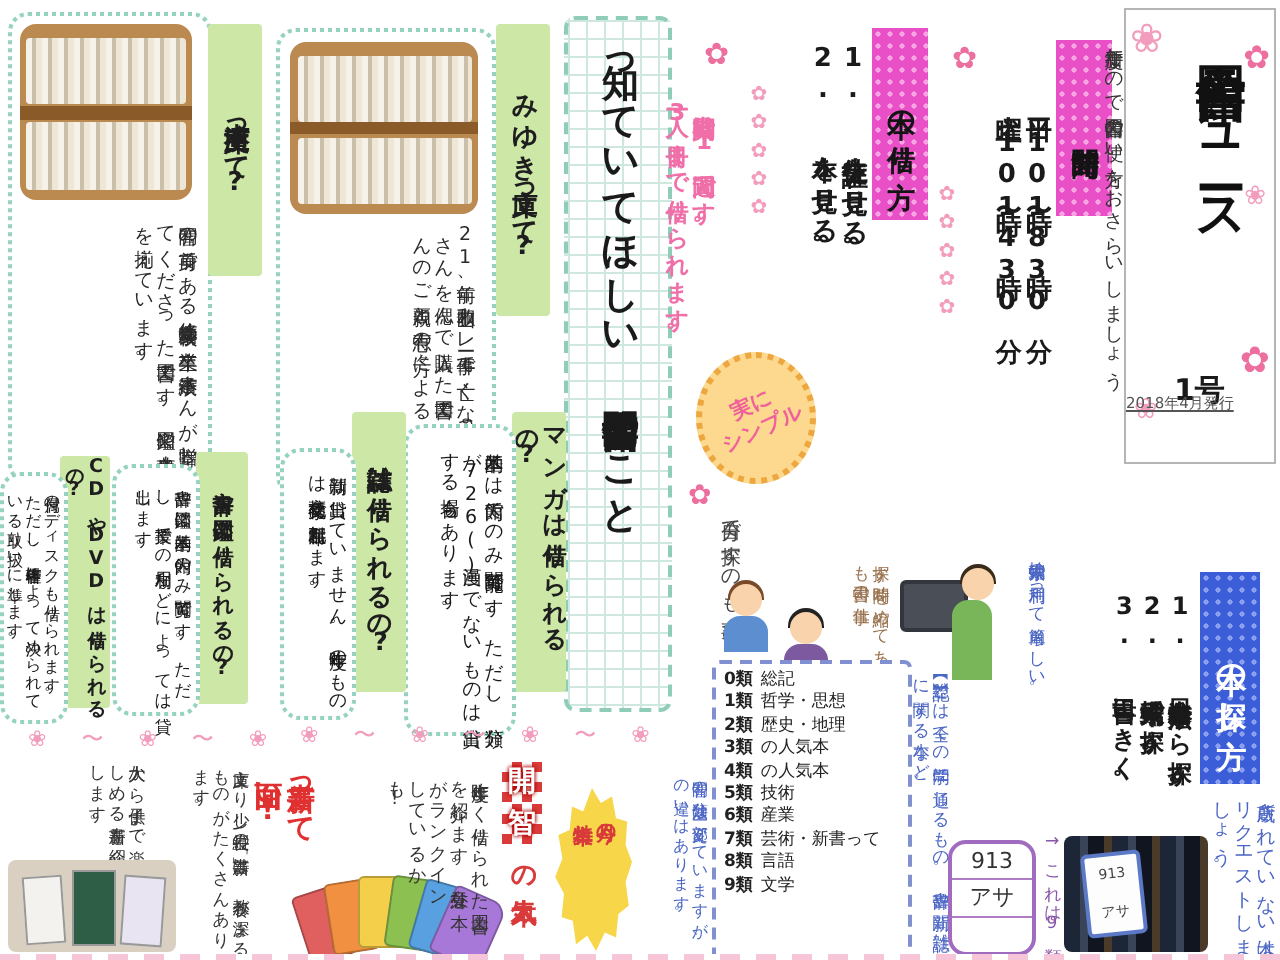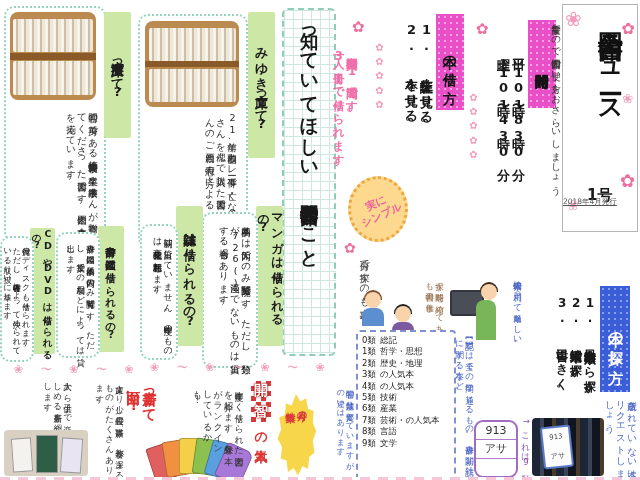--- a/index.html
+++ b/index.html
@@ -41,21 +41,21 @@
   .simple-badge{background:#fcd98f;border:3px dotted #eda73e;border-radius:50%;
       display:flex;align-items:center;justify-content:center;}
   .simple-badge span{transform:rotate(-25deg);color:#f0609a;font-weight:bold;font-size:10.5px;
       text-align:center;line-height:1.2;white-space:pre-line;}
   
   .masthead{border:1px solid #b5b5b5;background:#fff;}
   
   .ndc{border:2px dashed #8090d0;border-radius:4px;background:#fff;padding:3px 4px;}
   .ndc-title{font-size:11.5px;font-weight:bold;text-align:center;margin:1px 0 3px;color:#111;}
   .ndc-row{font-size:8.5px;line-height:11.4px;color:#222;display:flex;gap:4px;}
-  .ndc-row .nnum{font-weight:normal;}
+  .ndc-row .nnum{font-weight:bold;}
   
   .call-box{border:2px solid #a06cc0;border-radius:9px;background:#fff;
       display:flex;flex-direction:column;overflow:hidden;}
   .call-box div{flex:1;display:flex;align-items:center;justify-content:center;
       border-bottom:1px solid #b07cc6;font-size:11px;color:#333;}
   .call-box div:last-child{border-bottom:none;}
   
   .check-char{width:20px;height:20px;margin:1px auto;color:#fff;font-weight:bold;font-size:14px;
       display:flex;align-items:center;justify-content:center;text-shadow:0 0 2px #a00,0 0 2px #a00;
       background:repeating-conic-gradient(#d93a3a 0% 25%,#fff 0% 50%);background-size:10px 10px;}
@@ -217,21 +217,21 @@
       <div class="ndc-row">
         <span class="nnum">5類</span>
         <span>技術</span>
       </div>
       <div class="ndc-row">
         <span class="nnum">6類</span>
         <span>産業</span>
       </div>
       <div class="ndc-row">
         <span class="nnum">7類</span>
-        <span>芸術・の人気本</span>
+        <span>芸術・新書って</span>
       </div>
       <div class="ndc-row">
         <span class="nnum">8類</span>
         <span>言語</span>
       </div>
       <div class="ndc-row">
         <span class="nnum">9類</span>
         <span>文学</span>
       </div>
     </div>

